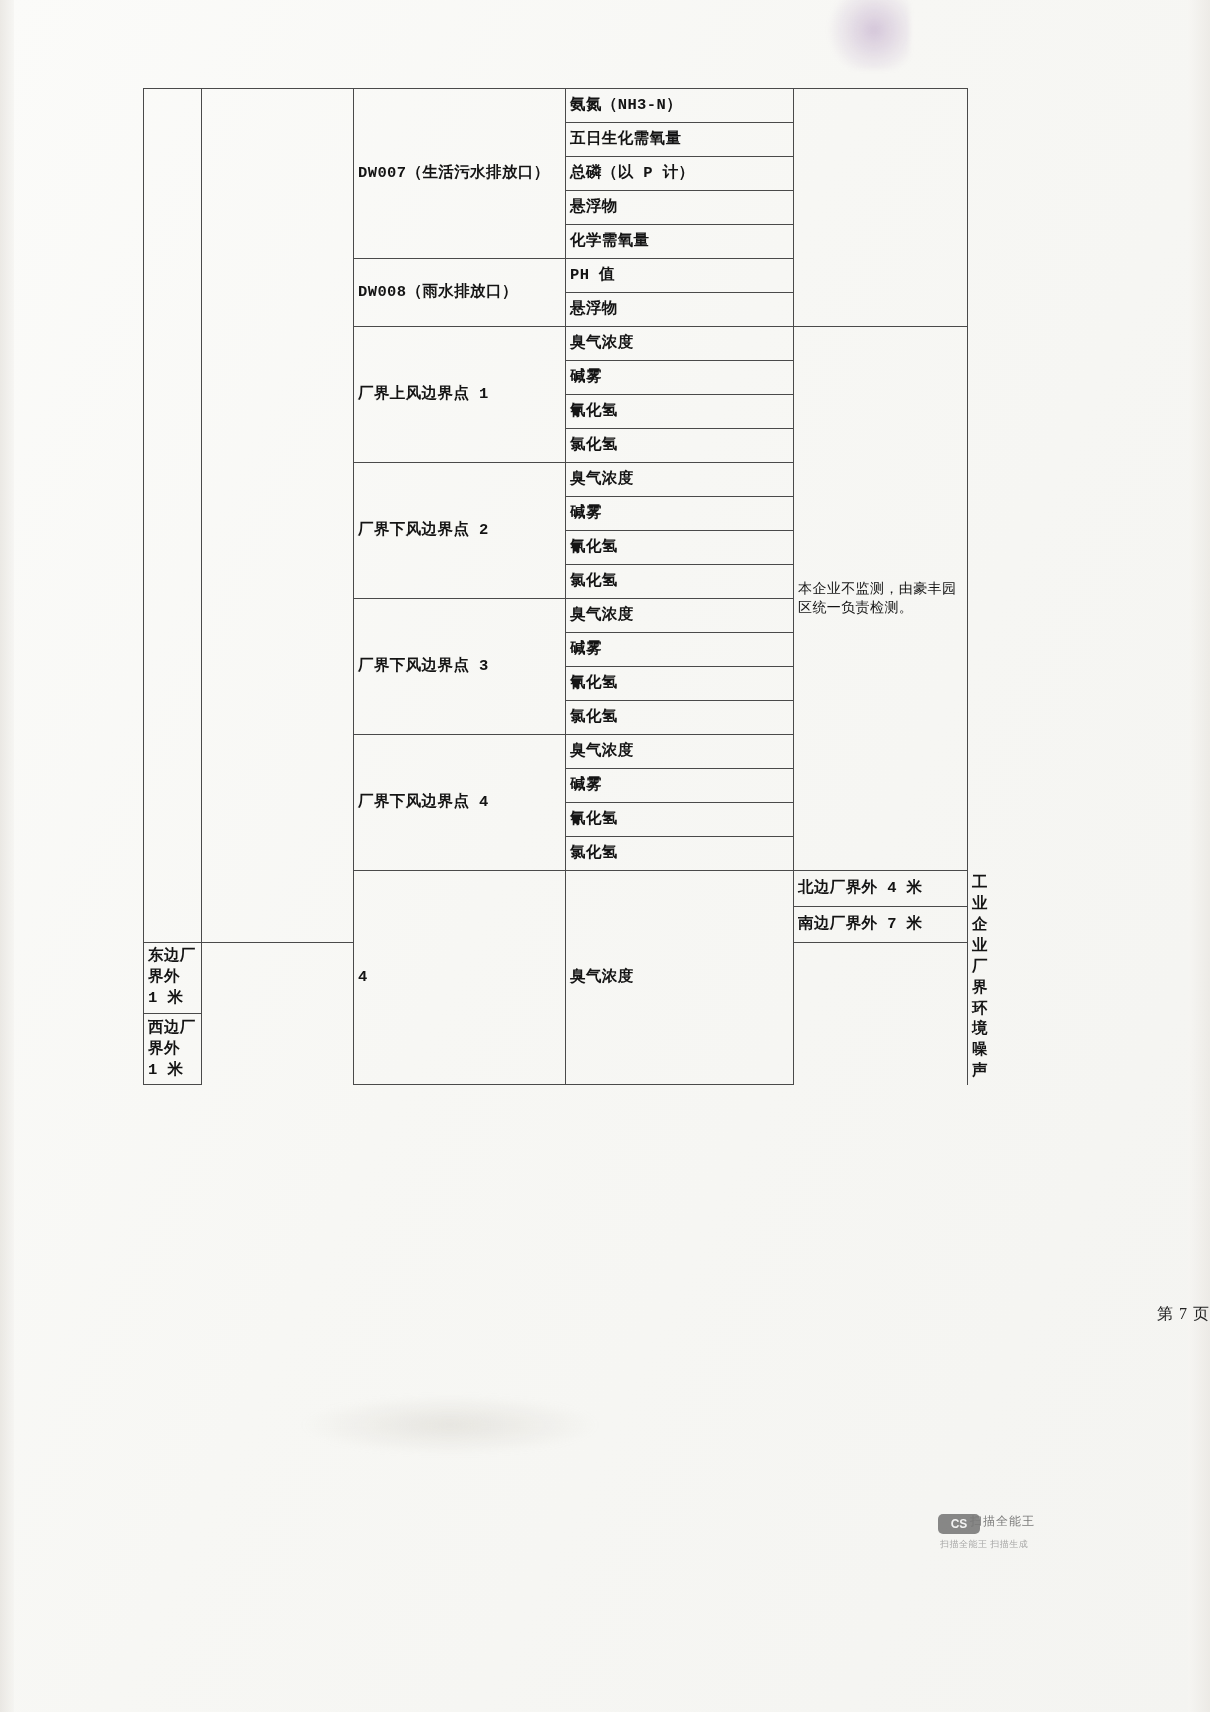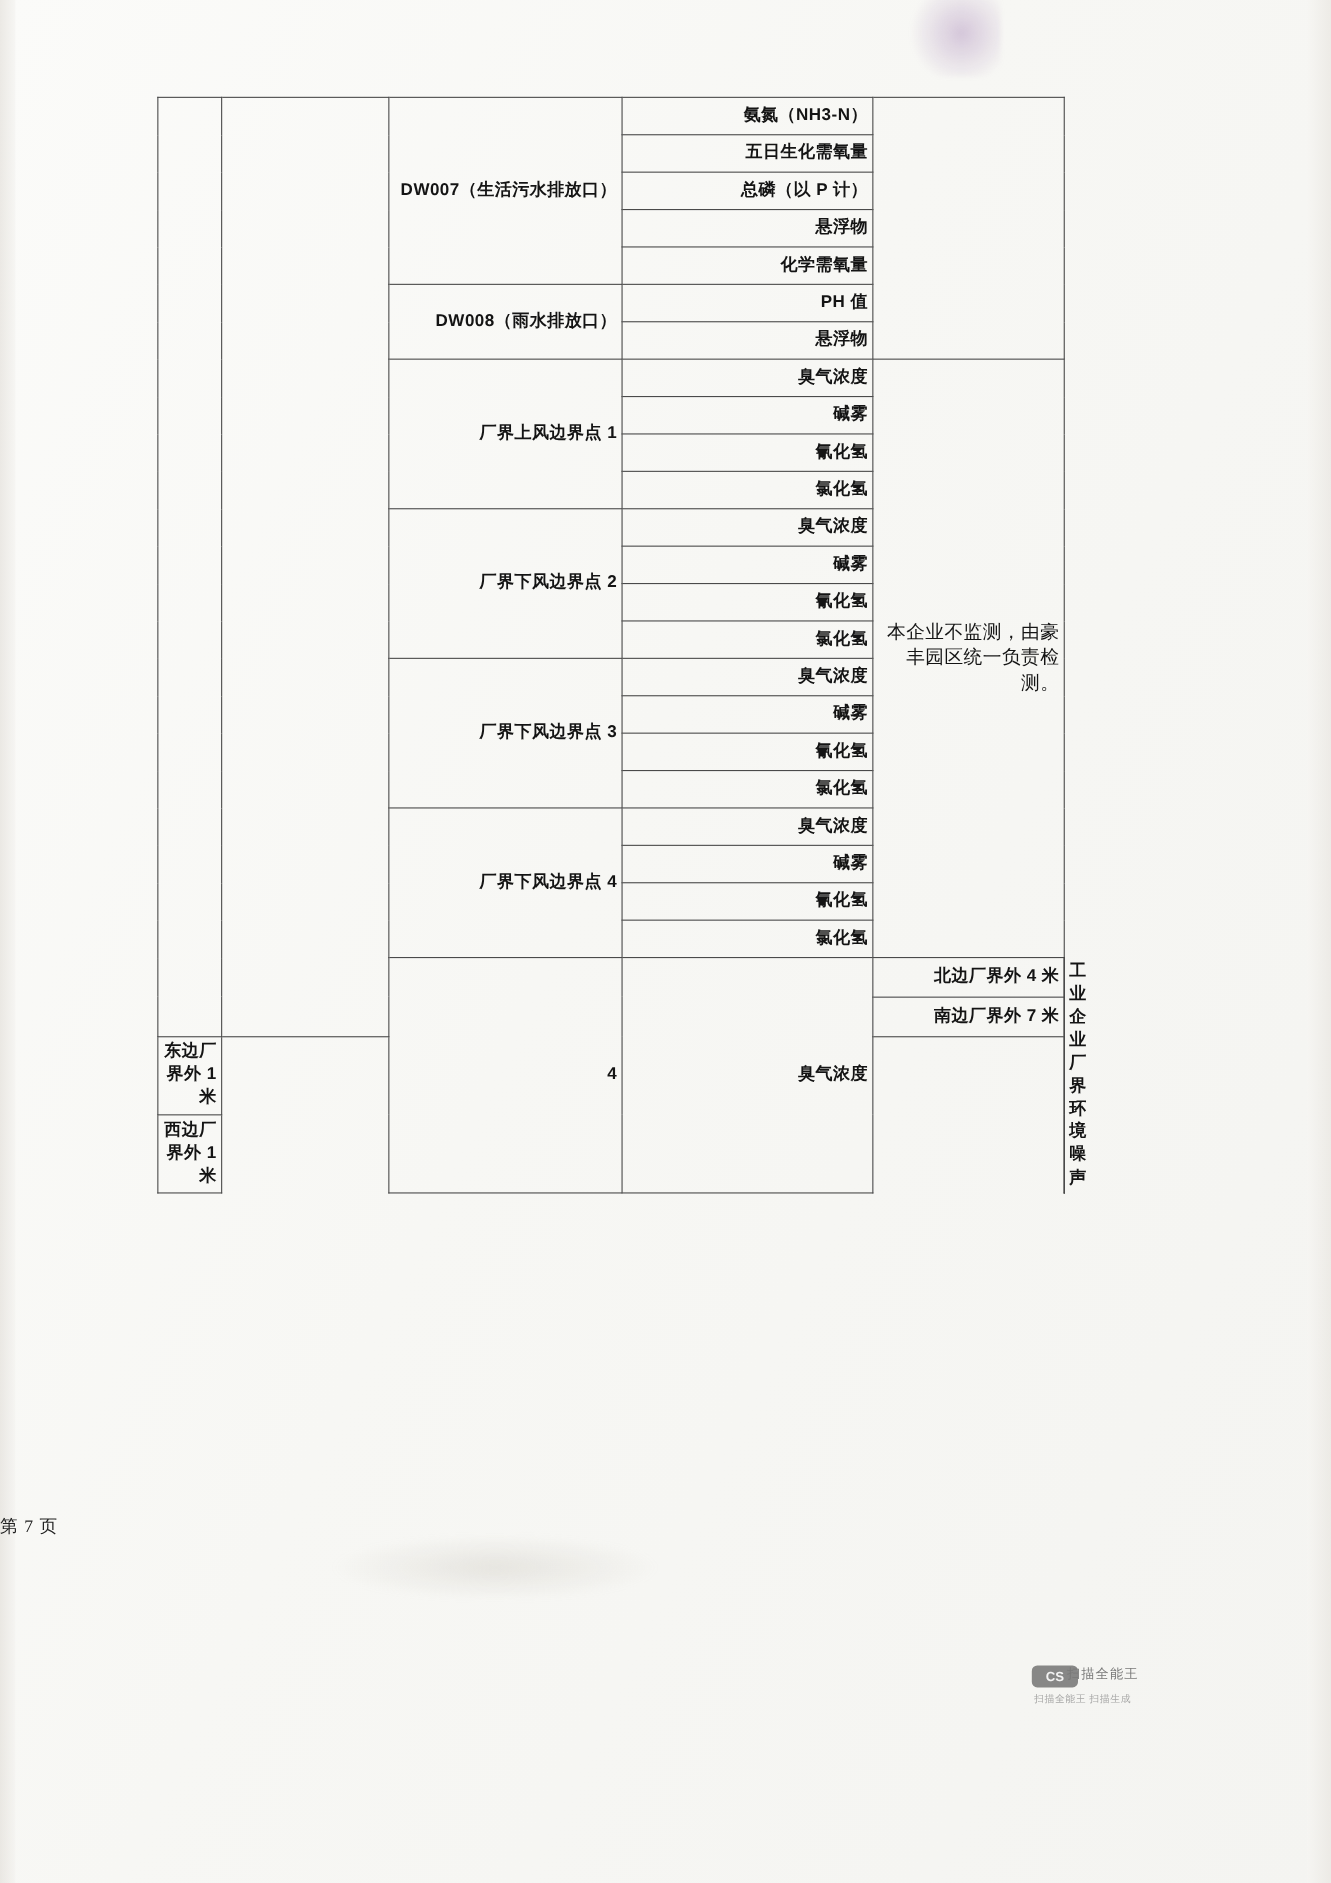--- a/index.html
+++ b/index.html
@@ -58,54 +58,54 @@
     left: 143px;
     top: 88px;
     width: 824px;
     border-collapse: collapse;
     table-layout: fixed;
     font-size: 15.5px;
     background: transparent;
   }
   table.doc-table td {
     border: 1px solid #4a4a4a;
-    text-align: right;
+    text-align: left;
     vertical-align: middle;
     padding: 2px 4px;
     line-height: 1.35;
-    font-family: Liberation Sans, sans-serif;
+    font-family: Liberation Mono, monospace;
     letter-spacing: .4px;
     color: #141414;
   }
   .c-no      { width: 58px; }
   .c-cat     { width: 152px; }
   .c-point   { width: 212px; }
   .c-item    { width: 228px; }
   .c-note    { width: 174px; }
 
   td.small-row { height: 29px; }
   td.point-cell { font-weight: 600; }
   td.note-cell {
     line-height: 1.9;
     padding: 6px 14px;
-    font-size: 17px;
+    font-size: 14px;
     text-align: center;
   }
   td.item-cell { font-weight: 600; }
   td.cat-cell  { font-weight: 600; }
   td.num-cell  { font-weight: 600; }
   td.blank-cell { }
 
   
   .page-footer {
     position: absolute;
     left: 0;
-    top: 1378px;
+    top: 1304px;
     width: 1210px;
-    text-align: left;
+    text-align: right;
     font-size: 16px;
     letter-spacing: 1px;
     font-family: "Liberation Serif", "DejaVu Serif", serif;
     color: #222;
   }
 
   
   .scan-logo {
     position: absolute;
     left: 938px;

